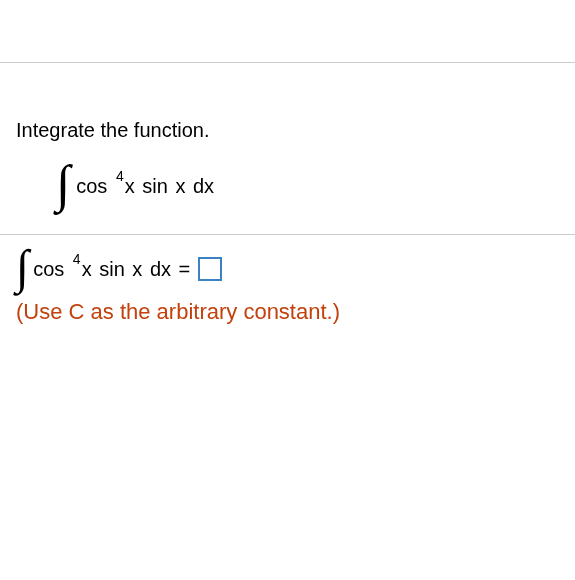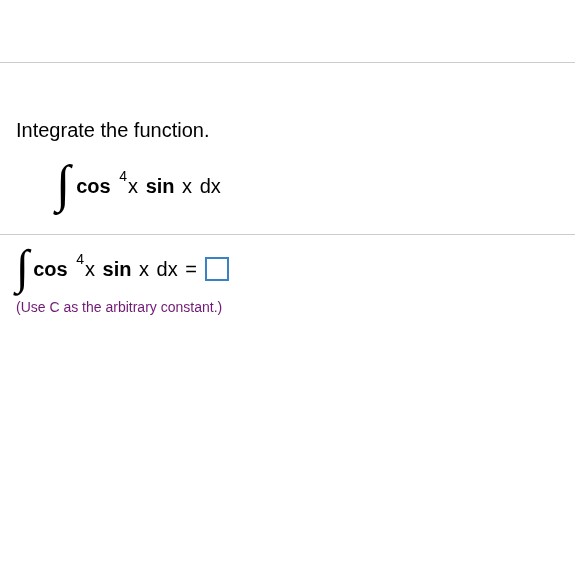--- a/index.html
+++ b/index.html
@@ -41,21 +41,21 @@
     margin-right: 6px;
     position: relative;
     top: -2px;
   }
   .math {
     font-family: Arial, Helvetica, sans-serif;
     font-size: 20px;
     display: inline-flex;
     align-items: center;
   }
-  .bold { font-weight: bold; }
+  .bold { font-weight: normal; }
   .sup {
     font-size: 14px;
     position: relative;
     top: -10px;
     margin: 0 1px;
   }
   .thin { margin: 0 1px; }
   .section-answer {
     padding: 10px 16px 10px 16px;
   }
@@ -72,22 +72,22 @@
   .answer-box {
     display: inline-block;
     width: 24px;
     height: 24px;
     border: 2px solid #3b82c4;
     background: #fff;
     margin-left: 8px;
     vertical-align: middle;
   }
   .hint {
-    color: #701a75;
-    font-size: 14px;
+    color: #c2410c;
+    font-size: 22px;
     margin-top: 4px;
   }
   .top-space { height: 62px; }
 </style>
 </head>
 <body>
 
 <div class="container">
   <div class="top-space"></div>
   <hr class="hr">

